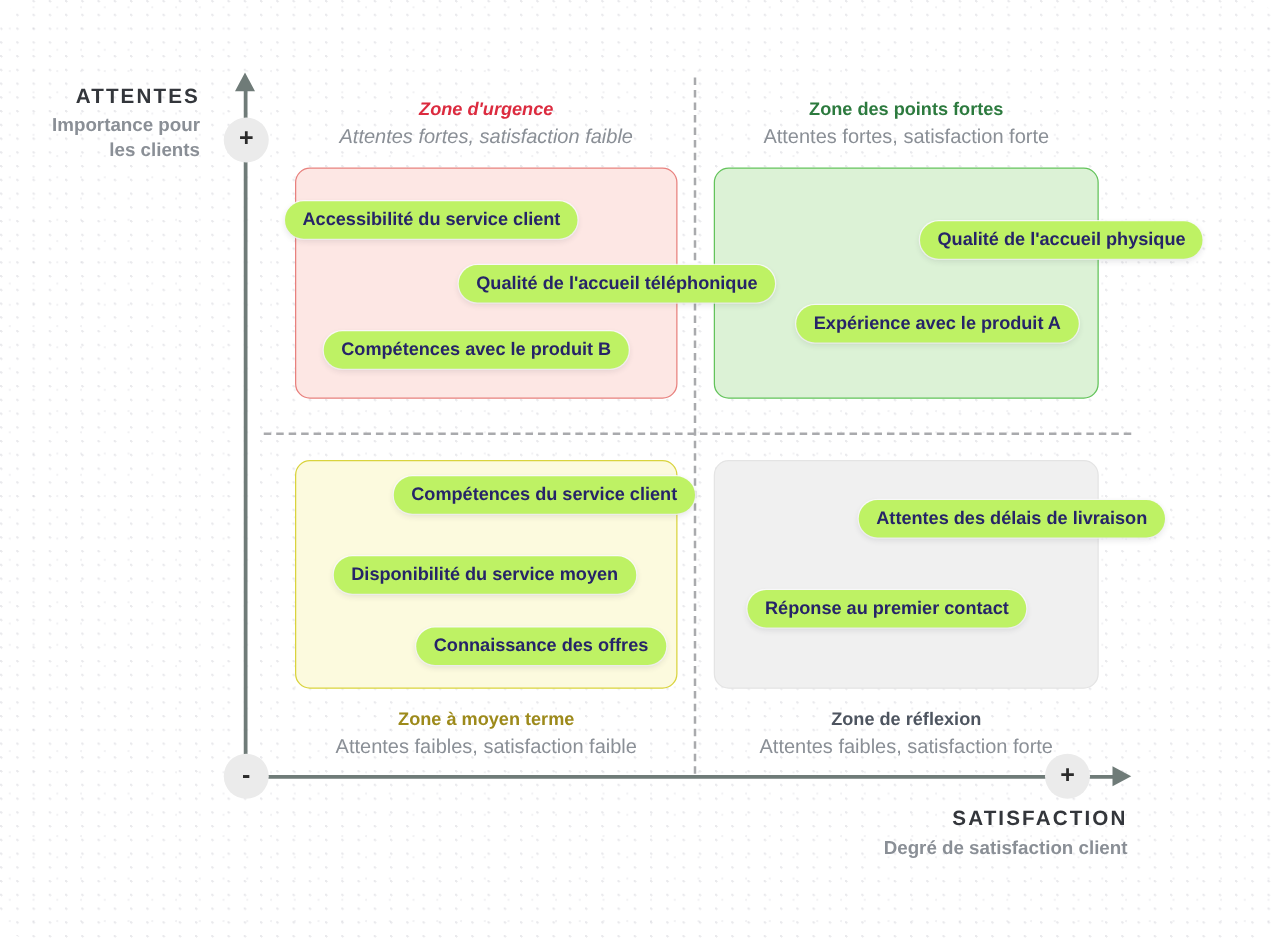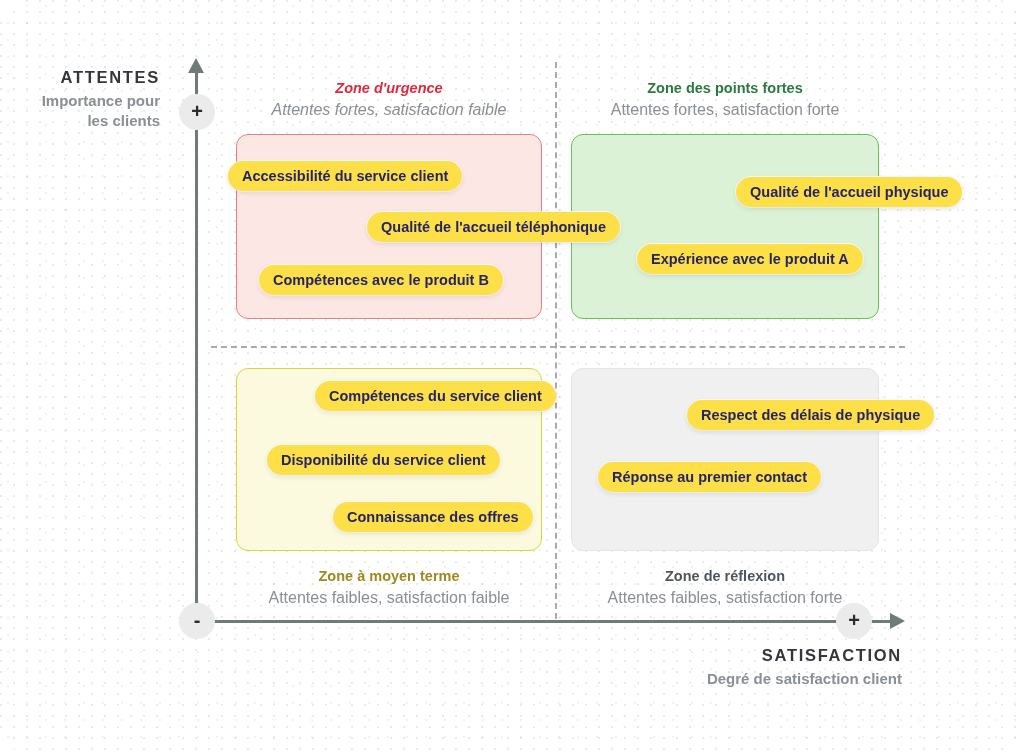--- a/index.html
+++ b/index.html
@@ -195,21 +195,21 @@
   #caption-reflexion .zone-title { color: #4e5560; }
 
   
   .item-pill {
     position: absolute;
     display: inline-flex;
     align-items: center;
     height: 30px;
     padding: 0 14px;
     border-radius: 16px;
-    background: #fde047;
+    background: #bef264;
     color: #262468;
     font-size: 14.5px;
     font-weight: 700;
     white-space: nowrap;
     box-shadow: 0 2px 5px rgba(40,40,60,0.12), 0 0 0 1px rgba(255,255,255,0.85);
   }
 </style>
 </head>
 <body>
 
@@ -266,19 +266,19 @@
     <p class="zone-sub">Attentes faibles, satisfaction forte</p>
   </div>
 
   <div id="items-layer">
       <div class="item-pill" style="left: 228px; top: 161px;">Accessibilité du service client</div>
       <div class="item-pill" style="left: 367px; top: 212px;">Qualité de l'accueil téléphonique</div>
       <div class="item-pill" style="left: 259px; top: 265px;">Compétences avec le produit B</div>
       <div class="item-pill" style="left: 736px; top: 177px;">Qualité de l'accueil physique</div>
       <div class="item-pill" style="left: 637px; top: 244px;">Expérience avec le produit A</div>
       <div class="item-pill" style="left: 315px; top: 381px;">Compétences du service client</div>
-      <div class="item-pill" style="left: 267px; top: 445px;">Disponibilité du service client</div>
+      <div class="item-pill" style="left: 267px; top: 445px;">Disponibilité du service moyen</div>
       <div class="item-pill" style="left: 333px; top: 502px;">Connaissance des offres</div>
-      <div class="item-pill" style="left: 687px; top: 400px;">Respect des délais de physique</div>
-      <div class="item-pill" style="left: 598px; top: 462px;">Réponse au premier contact</div>
+      <div class="item-pill" style="left: 687px; top: 400px;">Attentes des délais de livraison</div>
+      <div class="item-pill" style="left: 598px; top: 472px;">Réponse au premier contact</div>
     </div>
 
 </div>
 
 </body></html>

